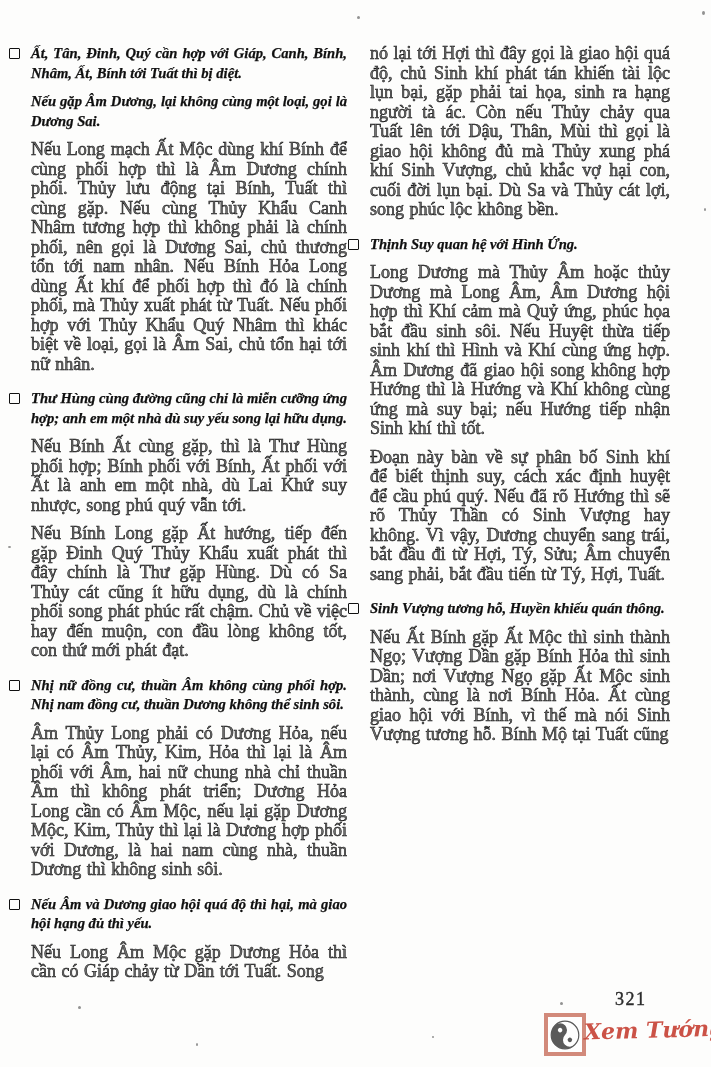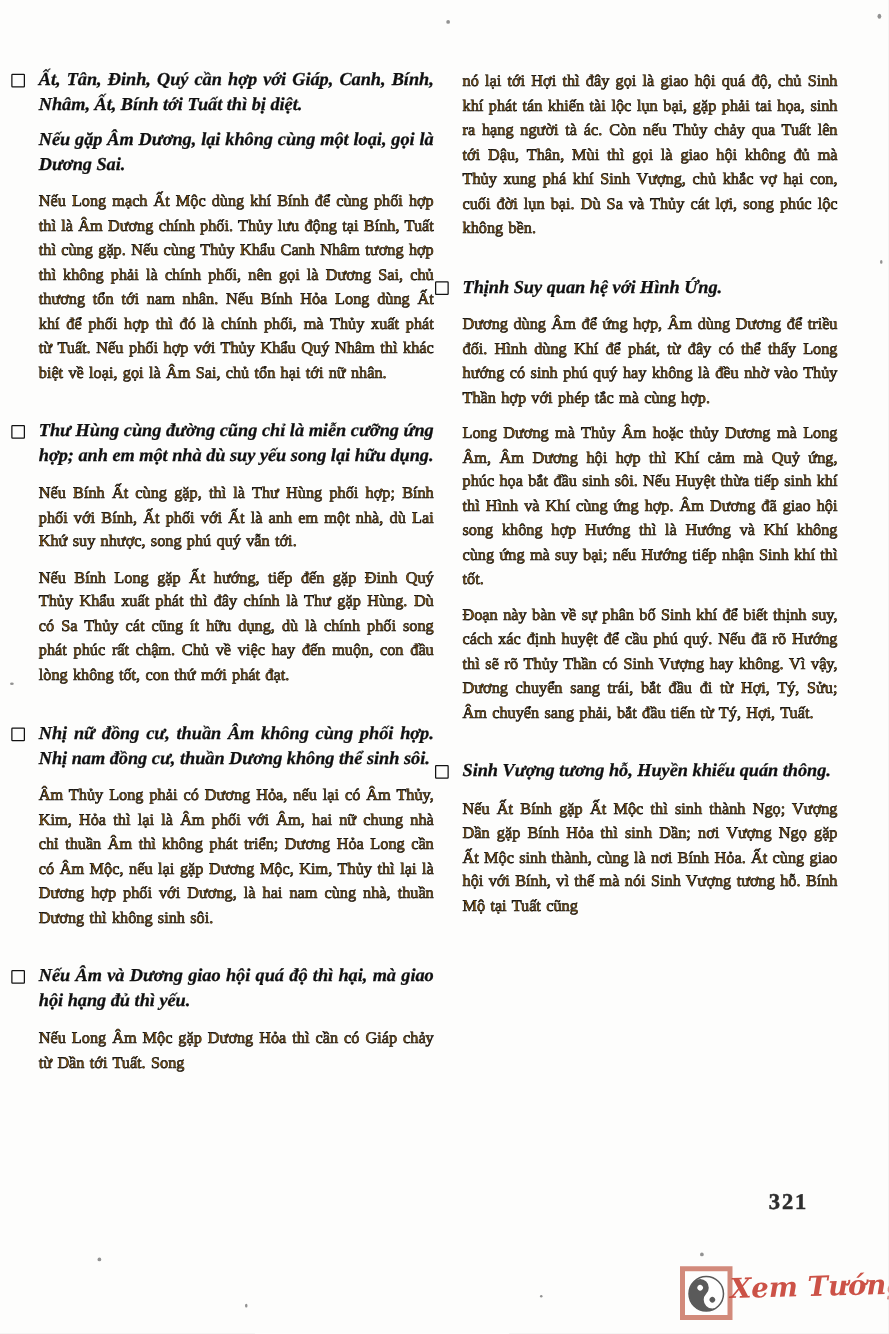--- a/index.html
+++ b/index.html
@@ -2,37 +2,37 @@
 <html><head>
 <meta charset="utf-8">
 <style>
   html,body{margin:0;padding:0;background:#e9e9e9;}
   .page{position:relative;width:711px;height:1067px;background:#fdfdfc;overflow:hidden;
         font-family:"Liberation Serif",serif;color:#161616;}
   .col{position:absolute;top:40px;}
   .col-left{left:8px;width:339px;}
   .col-right{left:347px;width:323px;}
   .blk{position:relative;padding-left:23px;margin:0 0 9px 0;text-align:justify;}
-  .blk.heading{margin-top:29px;}
-  .col .blk:first-child{margin-top:15px;}
+  .blk.heading{margin-top:15px;}
+  .col .blk:first-child{margin-top:4px;}
   .blk p{margin:0;}
-  .bt{font-size:13px;line-height:19.5px;color:#a16207;
+  .bt{font-size:18px;line-height:19.5px;color:#737373;
       -webkit-text-stroke:0.55px #141414;word-spacing:1px;}
   .ht{font-style:italic;font-weight:bold;font-size:14.6px;line-height:19.5px;color:#101010;
       -webkit-text-stroke:0.25px #101010;}
   .cb{position:absolute;left:1px;top:4px;width:9px;height:9px;border:1.7px solid #111;
       border-radius:1px;background:transparent;}
   .footer{position:absolute;left:0;top:0;width:711px;height:1067px;pointer-events:none;}
   .logo{position:absolute;left:544px;top:1013px;width:42px;height:43px;
         display:flex;align-items:center;justify-content:center;opacity:.92;}
   .logo-inner{width:34px;height:35px;background:#fff;display:flex;align-items:center;justify-content:center;}
   .wm-text{position:absolute;left:584px;top:1016px;white-space:nowrap;
            font-family:"DejaVu Serif",serif;font-style:italic;font-weight:bold;
            font-size:22px;transform:rotate(-1.5deg);opacity:.88;}
-  .pgnum{position:absolute;left:615px;top:951px;font-weight:bold;font-size:18px;
+  .pgnum{position:absolute;left:615px;top:989px;font-weight:normal;font-size:18px;
          color:#2d2d2d;letter-spacing:1.5px;-webkit-text-stroke:0.4px #2d2d2d;}
   .speck{position:absolute;border-radius:50%;background:#3a3a3a;opacity:.55;}
 </style>
 </head>
 <body>
 
 <div class="page">
 
   <div class="col col-left">
     <div class="blk heading">
@@ -73,23 +73,20 @@
 
   <div class="col col-right">
     <div class="blk">
       <p class="bt">nó lại tới Hợi thì đây gọi là giao hội quá độ, chủ Sinh khí phát tán khiến tài lộc lụn bại, gặp phải tai họa, sinh ra hạng người tà ác. Còn nếu Thủy chảy qua Tuất lên tới Dậu, Thân, Mùi thì gọi là giao hội không đủ mà Thủy xung phá khí Sinh Vượng, chủ khắc vợ hại con, cuối đời lụn bại. Dù Sa và Thủy cát lợi, song phúc lộc không bền.</p>
     </div>
     <div class="blk heading">
       <span class="cb"></span>
       <p class="ht">Thịnh Suy quan hệ với Hình Ứng.</p>
     </div>
     <div class="blk">
-      <p class="bt">Dương dùng Âm để ứng hợp, Âm dùng Dương để triều đối. Hình dùng Khí để phát, từ đây có thể thấy Long hướng có sinh phú quý hay không là đều nhờ vào Thủy Thần hợp với phép tắc mà cùng hợp.</p>
-    </div>
-    <div class="blk">
       <p class="bt">Long Dương mà Thủy Âm hoặc thủy Dương mà Long Âm, Âm Dương hội hợp thì Khí cảm mà Quỷ ứng, phúc họa bắt đầu sinh sôi. Nếu Huyệt thừa tiếp sinh khí thì Hình và Khí cùng ứng hợp. Âm Dương đã giao hội song không hợp Hướng thì là Hướng và Khí không cùng ứng mà suy bại; nếu Hướng tiếp nhận Sinh khí thì tốt.</p>
     </div>
     <div class="blk">
       <p class="bt">Đoạn này bàn về sự phân bố Sinh khí để biết thịnh suy, cách xác định huyệt để cầu phú quý. Nếu đã rõ Hướng thì sẽ rõ Thủy Thần có Sinh Vượng hay không. Vì vậy, Dương chuyển sang trái, bắt đầu đi từ Hợi, Tý, Sửu; Âm chuyển sang phải, bắt đầu tiến từ Tý, Hợi, Tuất.</p>
     </div>
     <div class="blk heading">
       <span class="cb"></span>
       <p class="ht">Sinh Vượng tương hỗ, Huyền khiếu quán thông.</p>
     </div>
     <div class="blk">

